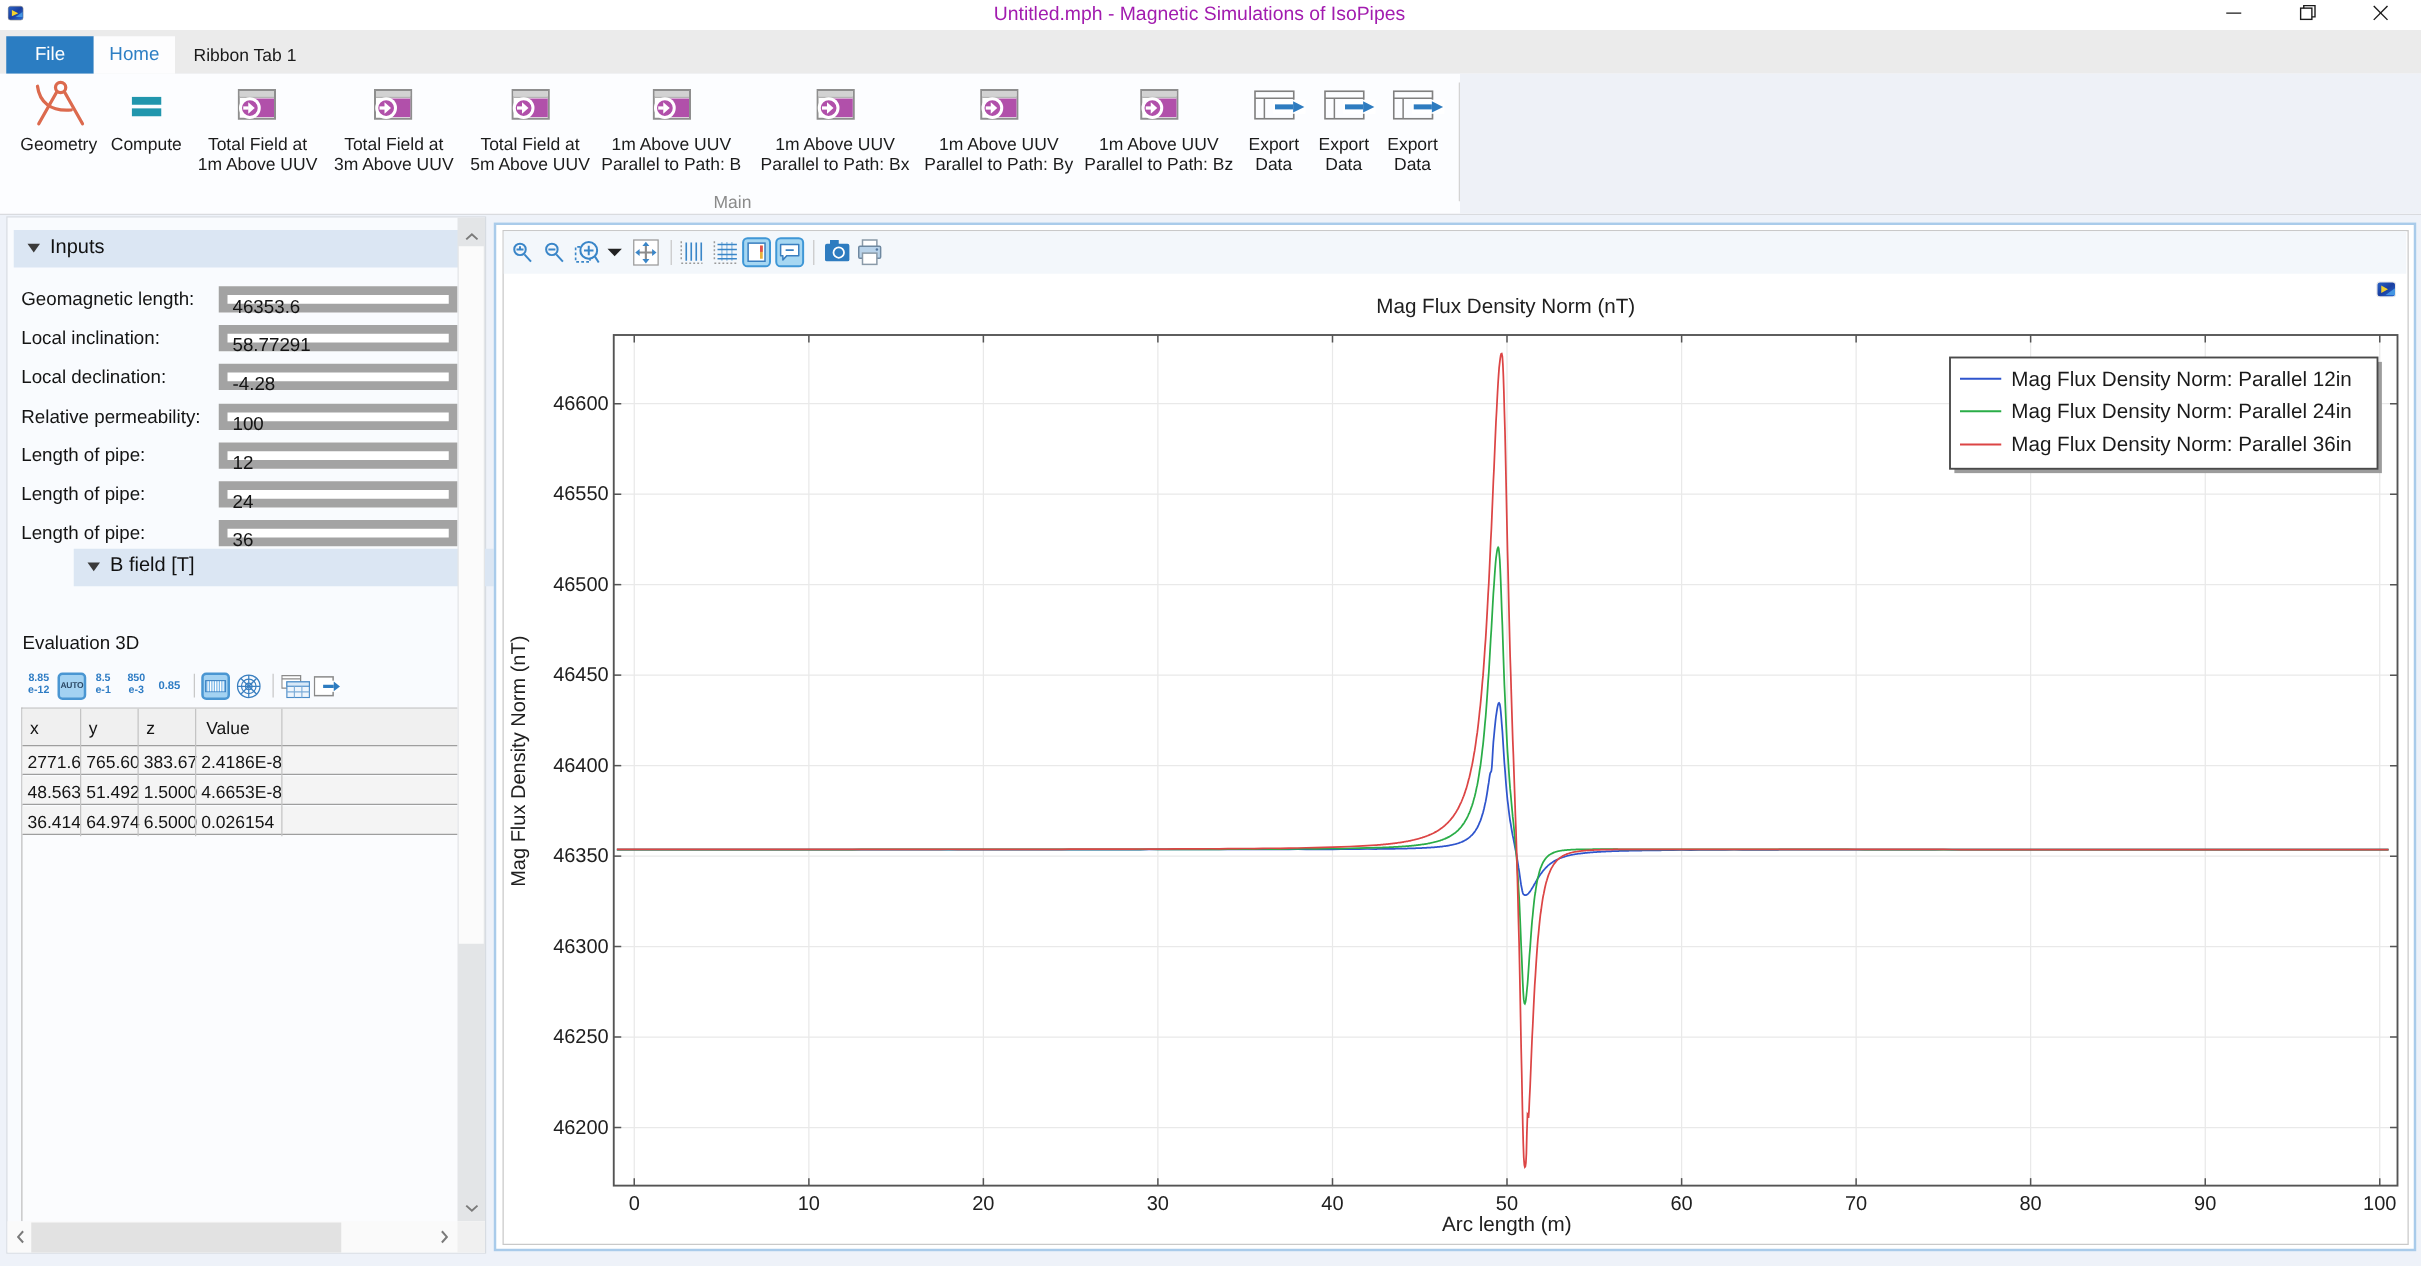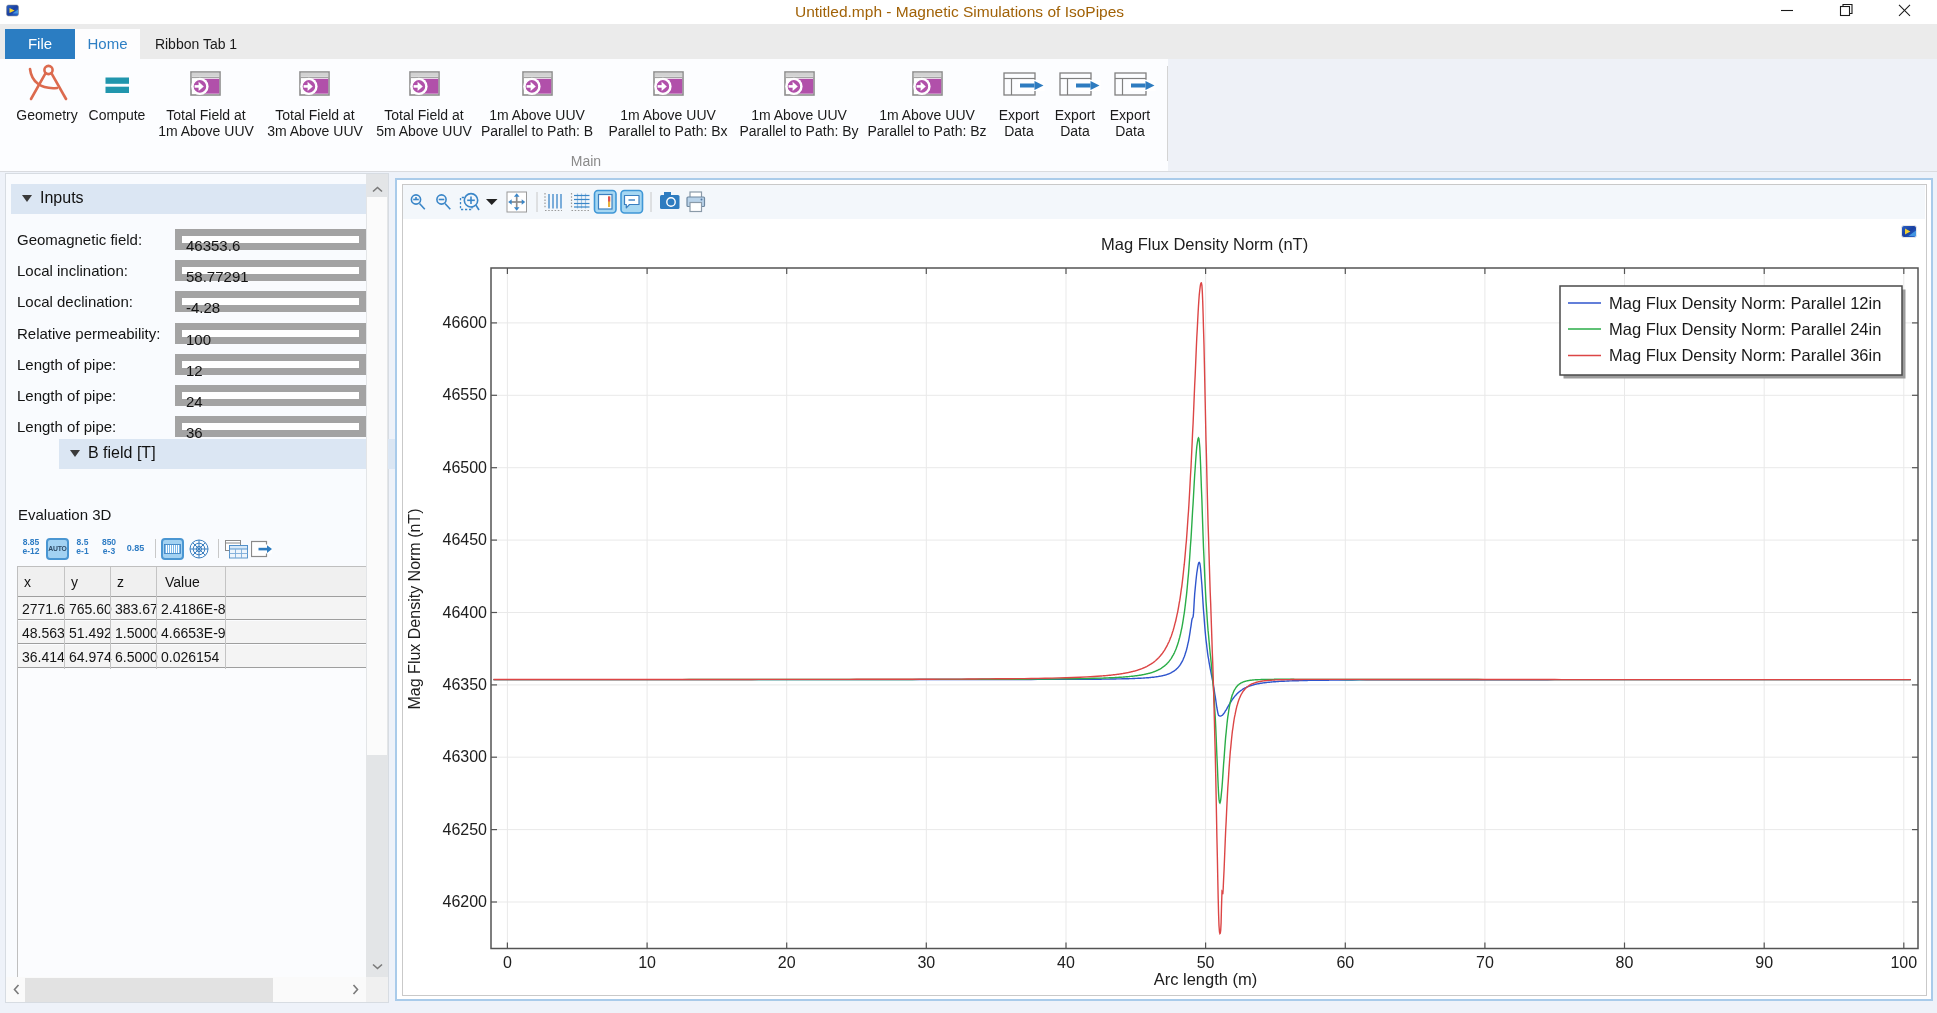--- a/index.html
+++ b/index.html
@@ -18,21 +18,21 @@
       <linearGradient id="ag" x1="0" y1="0" x2="1" y2="1">
         <stop offset="0" stop-color="#2b64c8"></stop>
         <stop offset="0.5" stop-color="#1a3fa0"></stop>
         <stop offset="1" stop-color="#2a6fd8"></stop>
       </linearGradient>
     </defs>
 <rect x="0.5" y="1" width="12" height="11" rx="2" fill="url(#ag)" stroke="#888" stroke-width="0.5"></rect>
 <polygon points="3.5,4 8.6,6.5 3.5,9" fill="#f4d22c"></polygon>
 <polygon points="12,5.5 12,9.5 6.5,9.5" fill="#4aa0e8" opacity="0.85"></polygon>
 </svg>
-<div class="abs" style="left:795px;top:3px;font-size:15.5px;color:#a16207;">Untitled.mph - Magnetic Simulations of IsoPipes</div>
+<div class="abs" style="left:795px;top:3px;font-size:15.5px;color:#a21caf;">Untitled.mph - Magnetic Simulations of IsoPipes</div>
 <svg class="abs" style="left:1770px;top:0;" width="150" height="22" viewBox="0 0 150 22">
 <g stroke="#1a1a1a" stroke-width="1.1" fill="none">
 <line x1="11" y1="10.5" x2="23" y2="10.5"></line>
 <rect x="70.5" y="6.5" width="9" height="9"></rect>
 <path d="M73,6.5 V4.5 H82 V13.5 H79.5"></path>
 <line x1="129" y1="4.8" x2="140" y2="15.9"></line>
       <line x1="140" y1="4.8" x2="129" y2="15.9"></line>
 </g>
   </svg>
 <div class="abs" style="left:0;top:24px;width:1937px;height:35px;background:#ebebeb;"></div>
@@ -159,21 +159,21 @@
 <rect x="15.5" y="8.8" width="26" height="11.2" fill="#fff"></rect>
 <rect x="17" y="12.5" width="14.5" height="4" fill="#2e7cc0"></rect>
 <polygon points="31.5,10 40.5,14.5 31.5,19" fill="#2e7cc0"></polygon>
 </svg>
 <div class="lbl" style="left:1130px;top:107px;">Export<br>Data</div>
 <div class="abs" style="left:5px;top:173px;width:384px;height:830px;background:#f9fbfe;border:1px solid #d7dce2;"></div>
 <div class="hdr" style="top:184px;">
     <span class="tri"></span>
     <span class="hdrt">Inputs</span>
   </div>
-<div class="inlbl" style="left:17px;top:231px;">Geomagnetic field:</div>
+<div class="inlbl" style="left:17px;top:231px;">Geomagnetic length:</div>
 <div class="inbox" style="left:175px;top:229px;width:191px;">46353.6</div>
 <div class="inlbl" style="left:17px;top:262px;">Local inclination:</div>
 <div class="inbox" style="left:175px;top:260px;width:191px;">58.77291</div>
 <div class="inlbl" style="left:17px;top:293px;">Local declination:</div>
 <div class="inbox" style="left:175px;top:291px;width:191px;">-4.28</div>
 <div class="inlbl" style="left:17px;top:325px;text-align:center;">Relative permeability:</div>
 <div class="inbox" style="left:175px;top:323px;width:191px;">100</div>
 <div class="inlbl" style="left:17px;top:356px;">Length of pipe:</div>
 <div class="inbox" style="left:175px;top:354px;width:191px;">12</div>
 <div class="inlbl" style="left:17px;top:387px;">Length of pipe:</div>
@@ -242,21 +242,21 @@
 <div class="tcell" style="left:234px;top:574px;"></div>
 <div class="abs" style="left:18px;top:597px;width:348px;height:23px;background:#f4f4f4;border-bottom:1px solid #9e9e9e;"></div>
 <div class="tcell" style="left:22px;top:601px;">2771.6</div>
 <div class="tcell" style="left:69px;top:601px;">765.60</div>
 <div class="tcell" style="left:115px;top:601px;">383.67</div>
 <div class="tcell" style="left:161px;top:601px;">2.4186E-8</div>
 <div class="abs" style="left:18px;top:621px;width:348px;height:23px;background:#f4f4f4;border-bottom:1px solid #9e9e9e;"></div>
 <div class="tcell" style="left:22px;top:625px;">48.563</div>
 <div class="tcell" style="left:69px;top:625px;">51.492</div>
 <div class="tcell" style="left:115px;top:625px;">1.5000</div>
-<div class="tcell" style="left:161px;top:625px;">4.6653E-9</div>
+<div class="tcell" style="left:161px;top:625px;">4.6653E-8</div>
 <div class="abs" style="left:18px;top:645px;width:348px;height:23px;background:#f4f4f4;border-bottom:1px solid #9e9e9e;"></div>
 <div class="tcell" style="left:22px;top:649px;">36.414</div>
 <div class="tcell" style="left:69px;top:649px;">64.974</div>
 <div class="tcell" style="left:115px;top:649px;">6.5000</div>
 <div class="tcell" style="left:161px;top:649px;">0.026154</div>
 <div class="abs" style="left:18px;top:596px;width:348px;height:1px;background:#9e9e9e;"></div>
 <div class="abs" style="left:64px;top:567px;width:1px;height:102px;background:#c4c4c4;"></div>
 <div class="abs" style="left:110px;top:567px;width:1px;height:102px;background:#c4c4c4;"></div>
 <div class="abs" style="left:156px;top:567px;width:1px;height:102px;background:#c4c4c4;"></div>
 <div class="abs" style="left:225px;top:567px;width:1px;height:102px;background:#c4c4c4;"></div>

